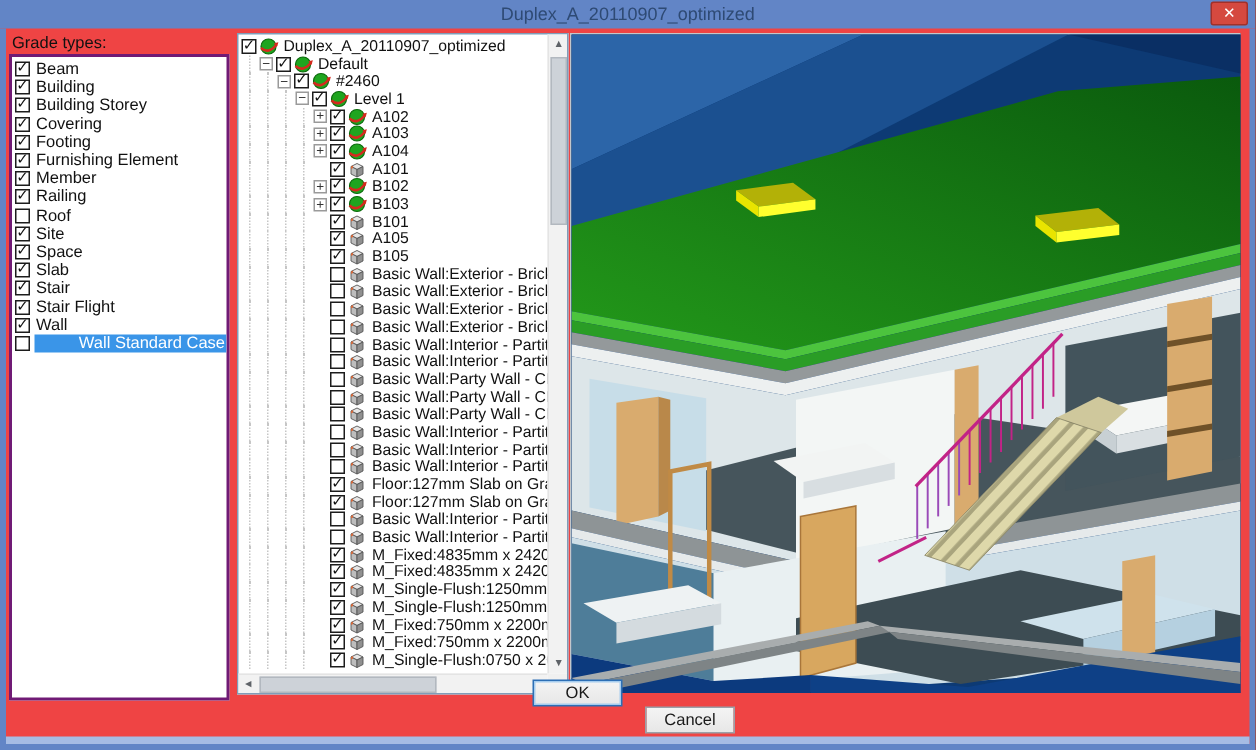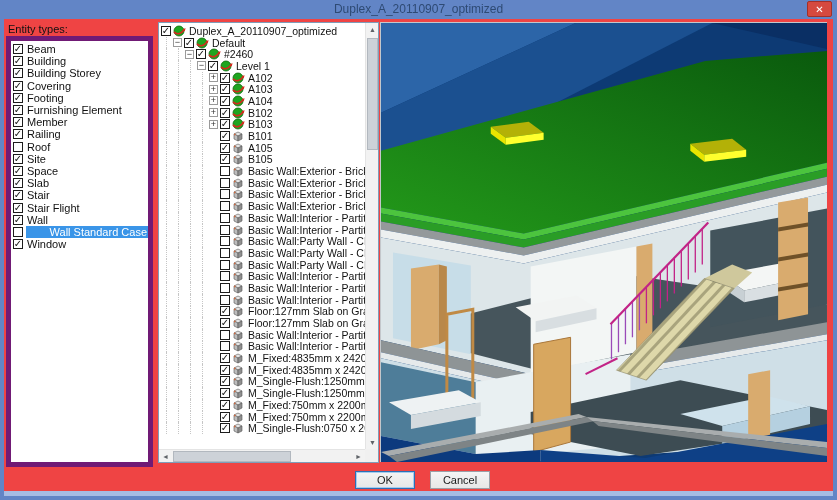--- a/index.html
+++ b/index.html
@@ -11,21 +11,21 @@
   .close{position:absolute;top:1px;right:5px;width:25px;height:16px;background:var(--close-button);
          border:1px solid #a23029;border-radius:2px;color:#fff;font-size:10px;font-weight:bold;
          display:flex;align-items:center;justify-content:center;cursor:pointer;}
   .bleft,.bright{position:absolute;top:19px;bottom:0;width:4px;background:var(--titlebar);}
   .bleft{left:0}.bright{right:0}
   .bbottom{position:absolute;left:0;right:0;bottom:0;height:4px;background:var(--titlebar);}
   .bstrip{position:absolute;left:4px;right:4px;bottom:4px;height:5px;background:#a6bce4;}
 
   .entity-label{position:absolute;left:8px;top:23px;font-size:11px;color:#111;}
   .listbox{position:absolute;left:6px;top:36px;width:147px;height:431px;background:#fff;
-           border:5px solid #701a75;padding-top:2px;overflow:hidden;}
+           border:2px solid #701a75;padding-top:2px;overflow:hidden;}
   .li{display:flex;align-items:center;height:12.2px;padding-left:2px;}
   .cb{width:10px;height:10px;border:1px solid #1c1c1c;background:#fff;flex:none;
       display:flex;align-items:center;justify-content:center;color:#111;}
   .cb.checked::after{content:"✓";font-size:10px;font-weight:bold;margin-top:-1px;}
   .li-label{font-size:11px;margin-left:3px;flex:1;white-space:nowrap;padding:0 1px;color:#111;}
   .li-label.sel{background:var(--selection);color:#fff;text-align:right;}
 
   .treepanel{position:absolute;left:158px;top:22px;width:221px;height:441px;background:#fff;
              border:1px solid #7f9db9;}
   .treecontent{position:absolute;left:0;top:0;right:13px;bottom:13px;overflow:hidden;padding-top:2px;}
@@ -48,39 +48,39 @@
   .hthumb{position:absolute;left:14px;top:1px;height:11px;width:118px;background:#cdd2d8;border:1px solid #b2b8bf;}
 
   .viewport{position:absolute;left:380px;top:22px;width:447px;height:440px;border-top:1px solid #c3c7cb;
             border-left:1px solid #c3c7cb;background:var(--viewport-bg);}
   .viewport svg{display:block;}
 
   .btn{position:absolute;height:18px;width:60px;font-size:11px;color:#1a1a1a;
        font-family:"Liberation Sans","DejaVu Sans",sans-serif;
        background:linear-gradient(#f4f4f4,#e7e7e7);border:1px solid #9aa0a8;
        display:flex;align-items:center;justify-content:center;padding:0;cursor:pointer;}
-  .btn.ok{left:355px;top:471px;border-color:#2d6fb5;box-shadow:inset 0 0 0 1px #a5ccee;}
+  .btn.ok{left:355px;top:453px;border-color:#2d6fb5;box-shadow:inset 0 0 0 1px #a5ccee;}
   .btn.cancel{left:430px;top:471px;}
 </style>
 </head>
 <body>
 
 <div class="window">
   <div class="titlebar">
     <span class="title">Duplex_A_20110907_optimized</span>
   </div>
   <div class="close">
     <span>✕</span>
   </div>
   <div class="bleft"></div>
   <div class="bright"></div>
   <div class="bstrip"></div>
   <div class="bbottom"></div>
 
-  <div class="entity-label">Entity types:</div>
+  <div class="entity-label">Grade types:</div>
   <div class="listbox" id="entity-list">
       <div class="li">
     <span class="cb checked"></span>
     <span class="li-label">Beam</span>
   </div>
       <div class="li">
     <span class="cb checked"></span>
     <span class="li-label">Building</span>
   </div>
       <div class="li">
@@ -131,24 +131,20 @@
     <span class="cb checked"></span>
     <span class="li-label">Stair Flight</span>
   </div>
       <div class="li">
     <span class="cb checked"></span>
     <span class="li-label">Wall</span>
   </div>
       <div class="li">
     <span class="cb"></span>
     <span class="li-label sel">Wall Standard Case</span>
-  </div>
-      <div class="li">
-    <span class="cb checked"></span>
-    <span class="li-label">Window</span>
   </div>
     </div>
 
   <div class="treepanel">
     <div class="treecontent" id="tree">
         <div class="trow">
     <span class="tindent" style="display:contents"></span>
 
     <span class="cb checked"></span>
     <span class="ticon">
@@ -230,20 +226,34 @@
     <span class="exp">+</span>
     <span class="cb checked"></span>
     <span class="ticon">
             <svg width="13" height="12" viewBox="0 0 13 12">
     <circle cx="6" cy="6" r="5" fill="#1fa51f" stroke="#0a6a0a" stroke-width="0.8"></circle>
     <path d="M1 7 Q6 11.5 11.5 4.5" stroke="#d42a1e" stroke-width="1.7" fill="none"></path>
     <path d="M12.6 3.2 L9.6 3.9 L11.6 6.4 Z" fill="#d42a1e"></path>
   </svg>
           </span>
     <span class="trow-label">A104</span>
+  </div>
+        <div class="trow">
+    <span class="tindent" style="display:contents"><span class="tspace"></span><span class="tspace"></span><span class="tspace"></span><span class="tspace"></span></span>
+    <span class="exp blank"></span>
+    <span class="cb checked"></span>
+    <span class="ticon">
+            <svg width="12" height="12" viewBox="0 0 12 12">
+    <polygon points="2,4 6,2 10,4 6,6" fill="#e6e6e6" stroke="#555" stroke-width="0.6"></polygon>
+    <polygon points="2,4 6,6 6,11 2,9" fill="#bdbdbd" stroke="#555" stroke-width="0.6"></polygon>
+    <polygon points="6,6 10,4 10,9 6,11" fill="#909090" stroke="#555" stroke-width="0.6"></polygon>
+    <polygon points="2,4 3.4,3.3 3.4,5 2,5.6" fill="#d4683a" stroke="none"></polygon>
+  </svg>
+          </span>
+    <span class="trow-label">A101</span>
   </div>
         <div class="trow">
     <span class="tindent" style="display:contents"><span class="tspace"></span><span class="tspace"></span><span class="tspace"></span><span class="tspace"></span></span>
     <span class="exp">+</span>
     <span class="cb checked"></span>
     <span class="ticon">
             <svg width="13" height="12" viewBox="0 0 13 12">
     <circle cx="6" cy="6" r="5" fill="#1fa51f" stroke="#0a6a0a" stroke-width="0.8"></circle>
     <path d="M1 7 Q6 11.5 11.5 4.5" stroke="#d42a1e" stroke-width="1.7" fill="none"></path>
     <path d="M12.6 3.2 L9.6 3.9 L11.6 6.4 Z" fill="#d42a1e"></path>

